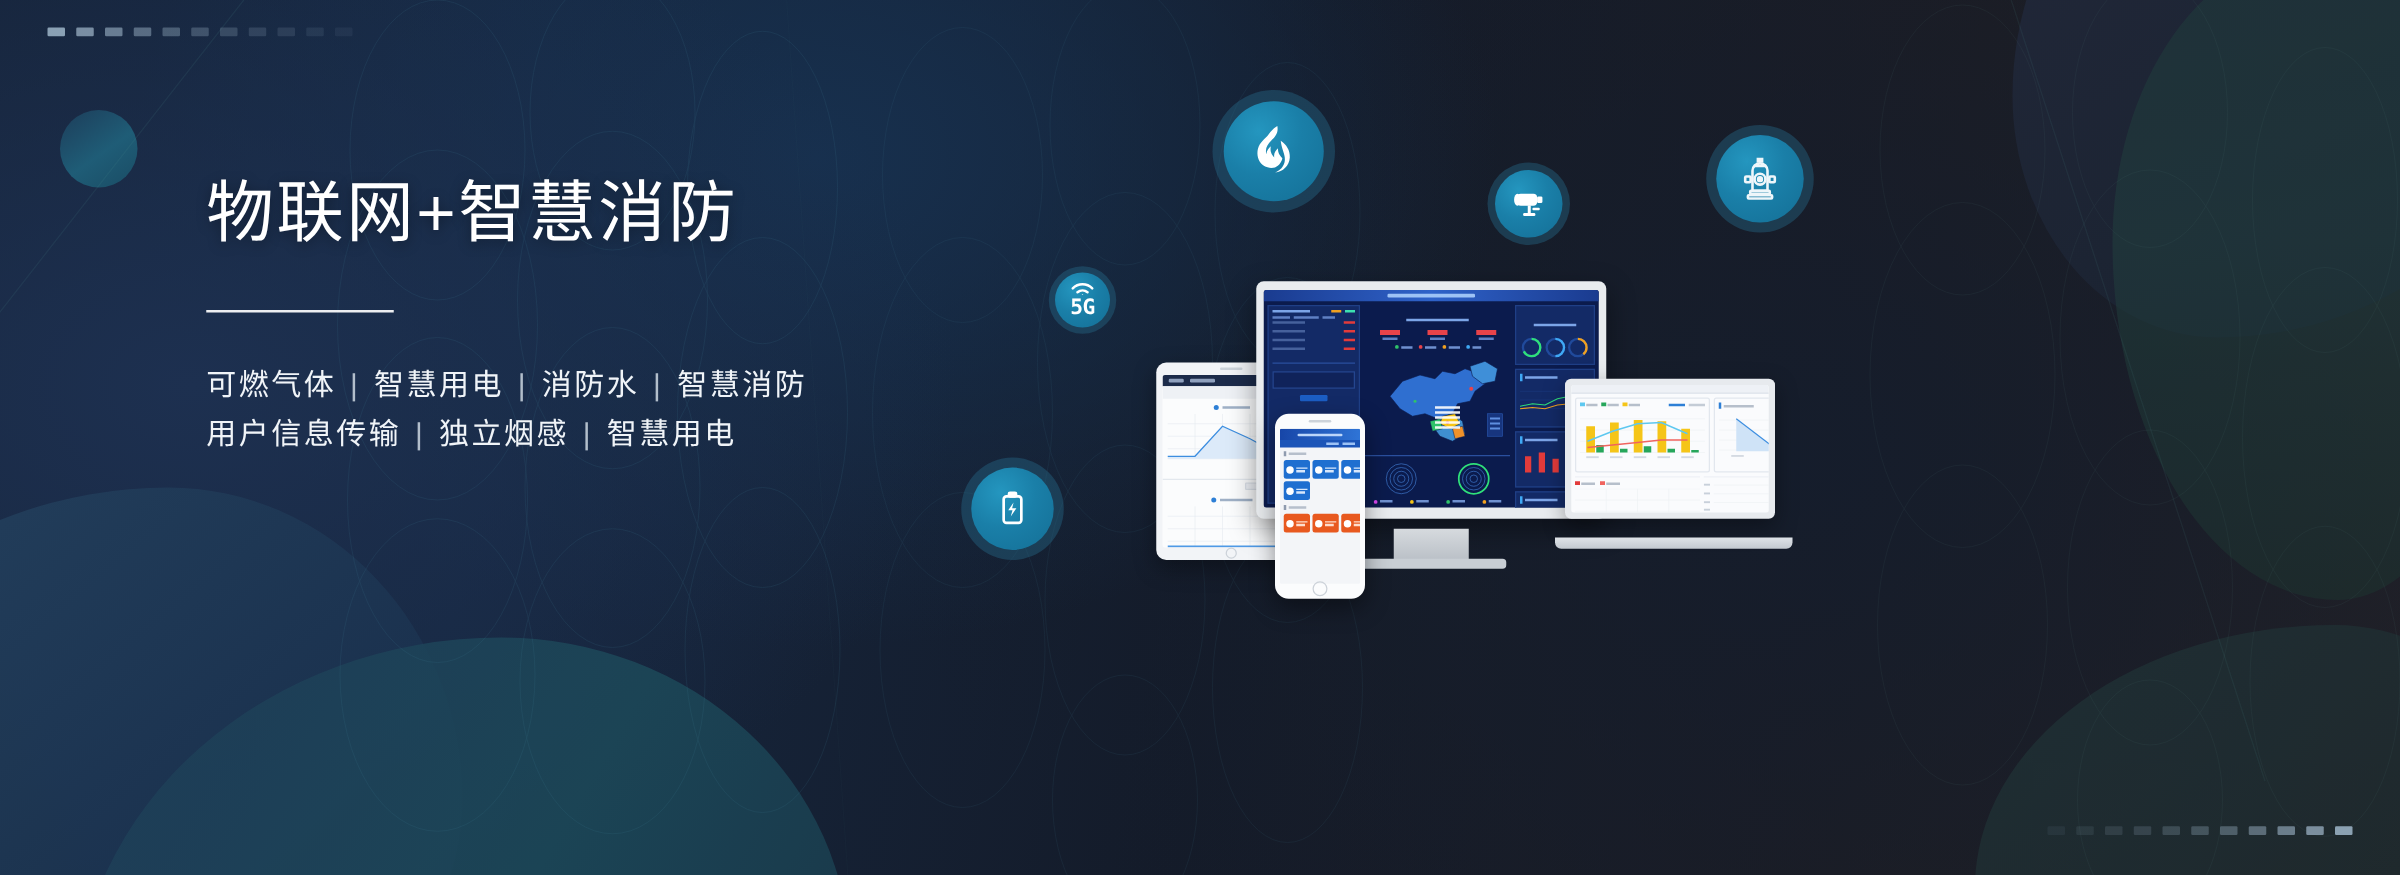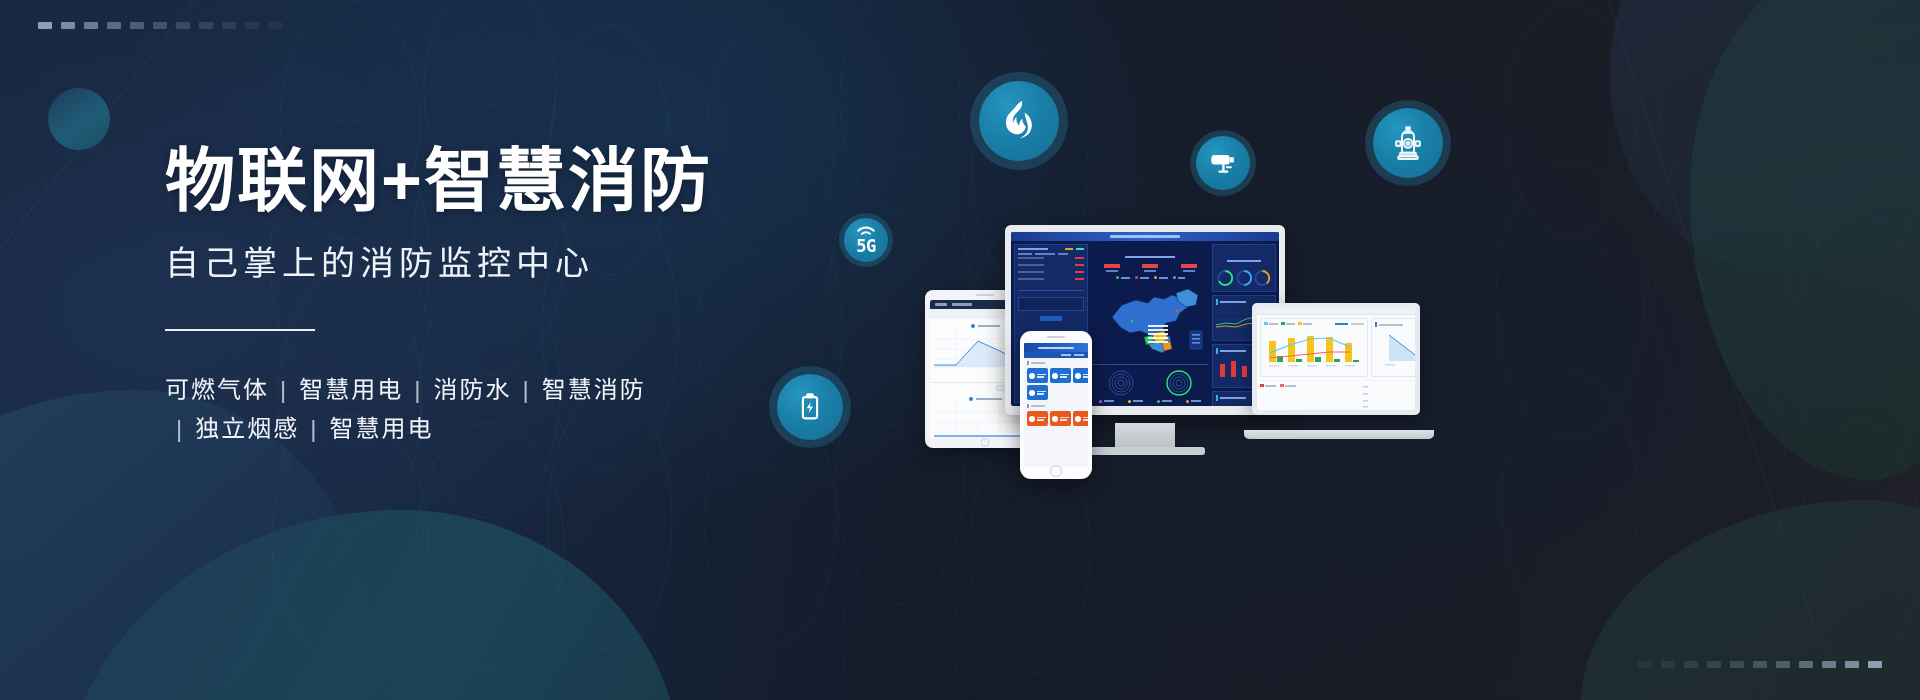--- a/index.html
+++ b/index.html
@@ -74,21 +74,21 @@
 
   
   .ticks{position:absolute; display:flex; gap:9px; align-items:center;}
   .ticks i{display:block; width:14px; height:7px; border-radius:1px; background:#9fb6c9;}
   .ticks-tl{left:38px; top:22px;}
   .ticks-br{right:38px; bottom:32px;}
 
   
   .copy{position:absolute; left:165px; top:140px; width:760px;}
   .title{
-    font-size:70px; font-weight:700; color:#ffffff; letter-spacing:2px;
+    font-size:54px; font-weight:400; color:#ffffff; letter-spacing:2px;
     line-height:1.18; text-shadow:0 2px 10px rgba(0,0,0,.35);
   }
   .subtitle{
     margin-top:18px; font-size:34px; font-weight:400; color:#eef3f8;
     letter-spacing:5px; line-height:1.3;
   }
   .rule{margin-top:44px; width:150px; height:2px; background:#ffffff; opacity:.92;}
   .features{margin-top:40px;}
   .feat-row{
     font-size:24px; color:#f0f4f8; letter-spacing:2px; line-height:1.62;
@@ -262,34 +262,34 @@
       <i style="opacity:.30"></i>
     <i style="opacity:.38"></i>
       <i style="opacity:.48"></i>
       <i style="opacity:.60"></i>
     <i style="opacity:.72"></i>
       <i style="opacity:.85"></i>
   </div>
 
   <div class="copy">
     <h1 class="title">物联网+智慧消防</h1>
-    <div class="subtitle">自己掌上的消防监控中心</div>
     <div class="rule"></div>
 
     <div class="features">
       <div class="feat-row">
         <span>可燃气体</span>
         <span class="sep">|</span>
         <span>智慧用电</span>
         <span class="sep">|</span>
         <span>消防水</span>
         <span class="sep">|</span>
         <span>智慧消防</span>
       </div>
       <div class="feat-row">
+        <span>用户信息传输</span>
         <span class="sep">|</span>
         <span>独立烟感</span>
         <span class="sep">|</span>
         <span>智慧用电</span>
       </div>
     </div>
   </div>
 
   <div class="badge badge-fire">
     <span class="ring"></span>

